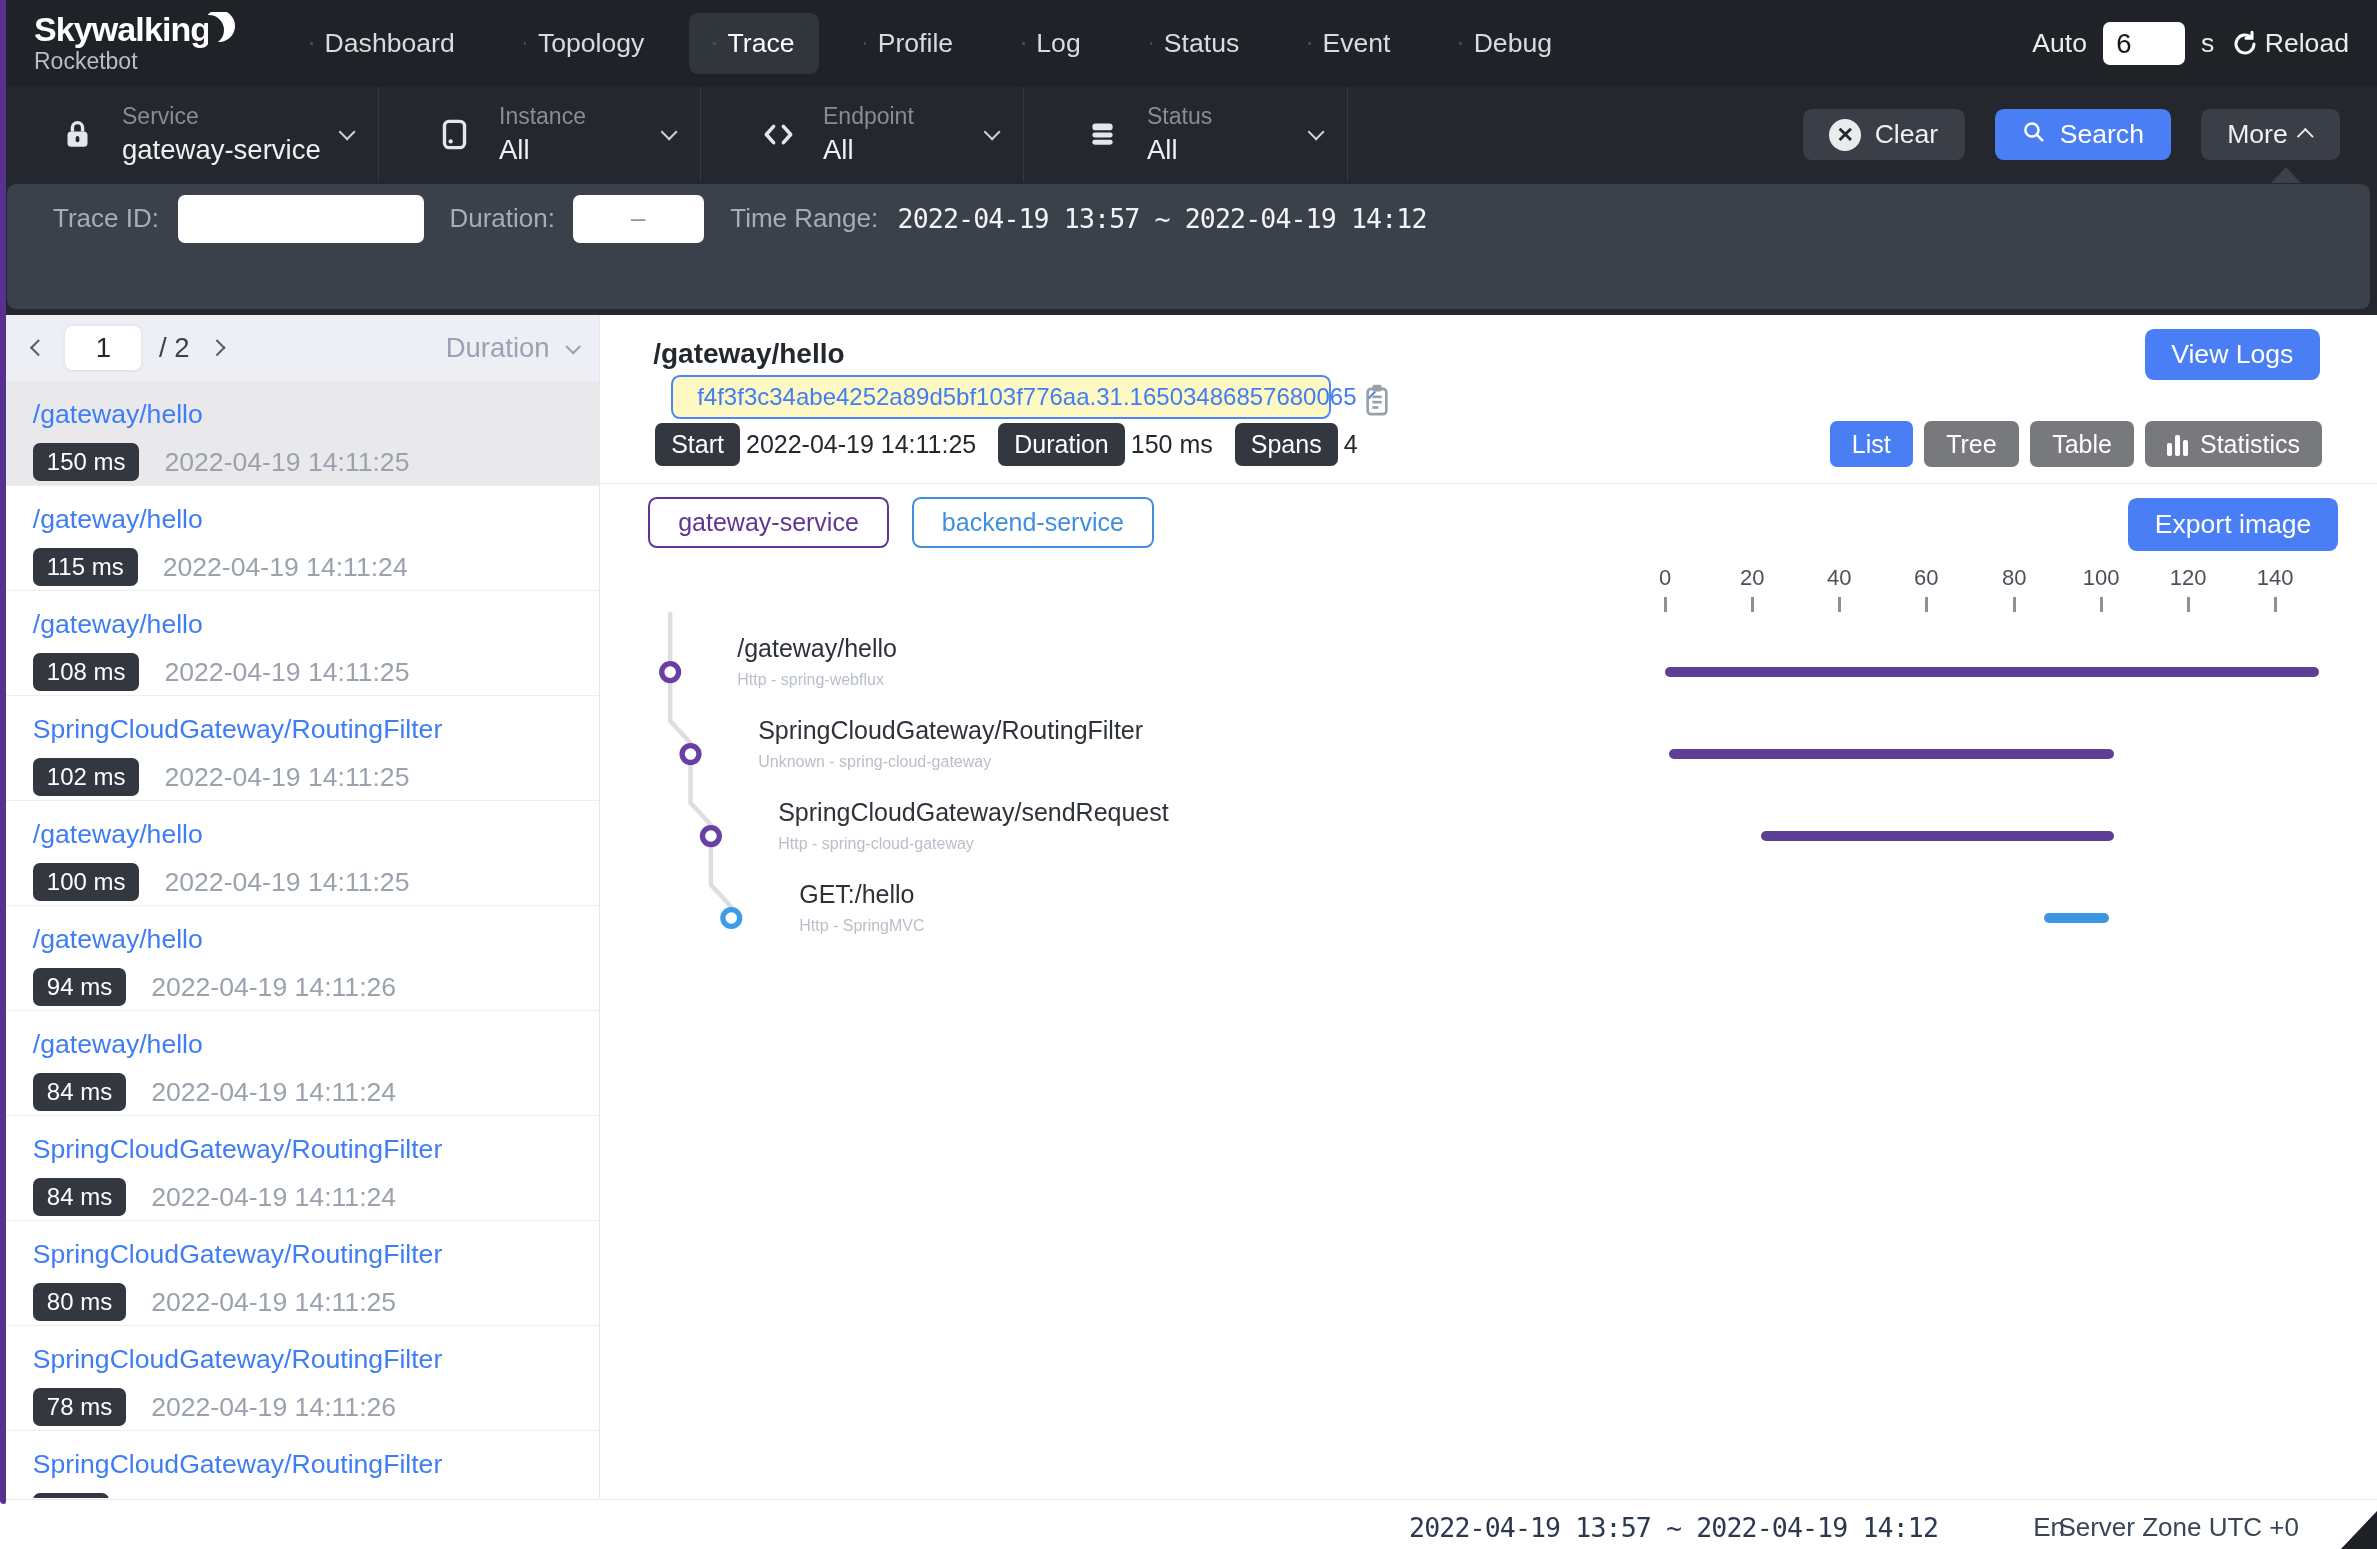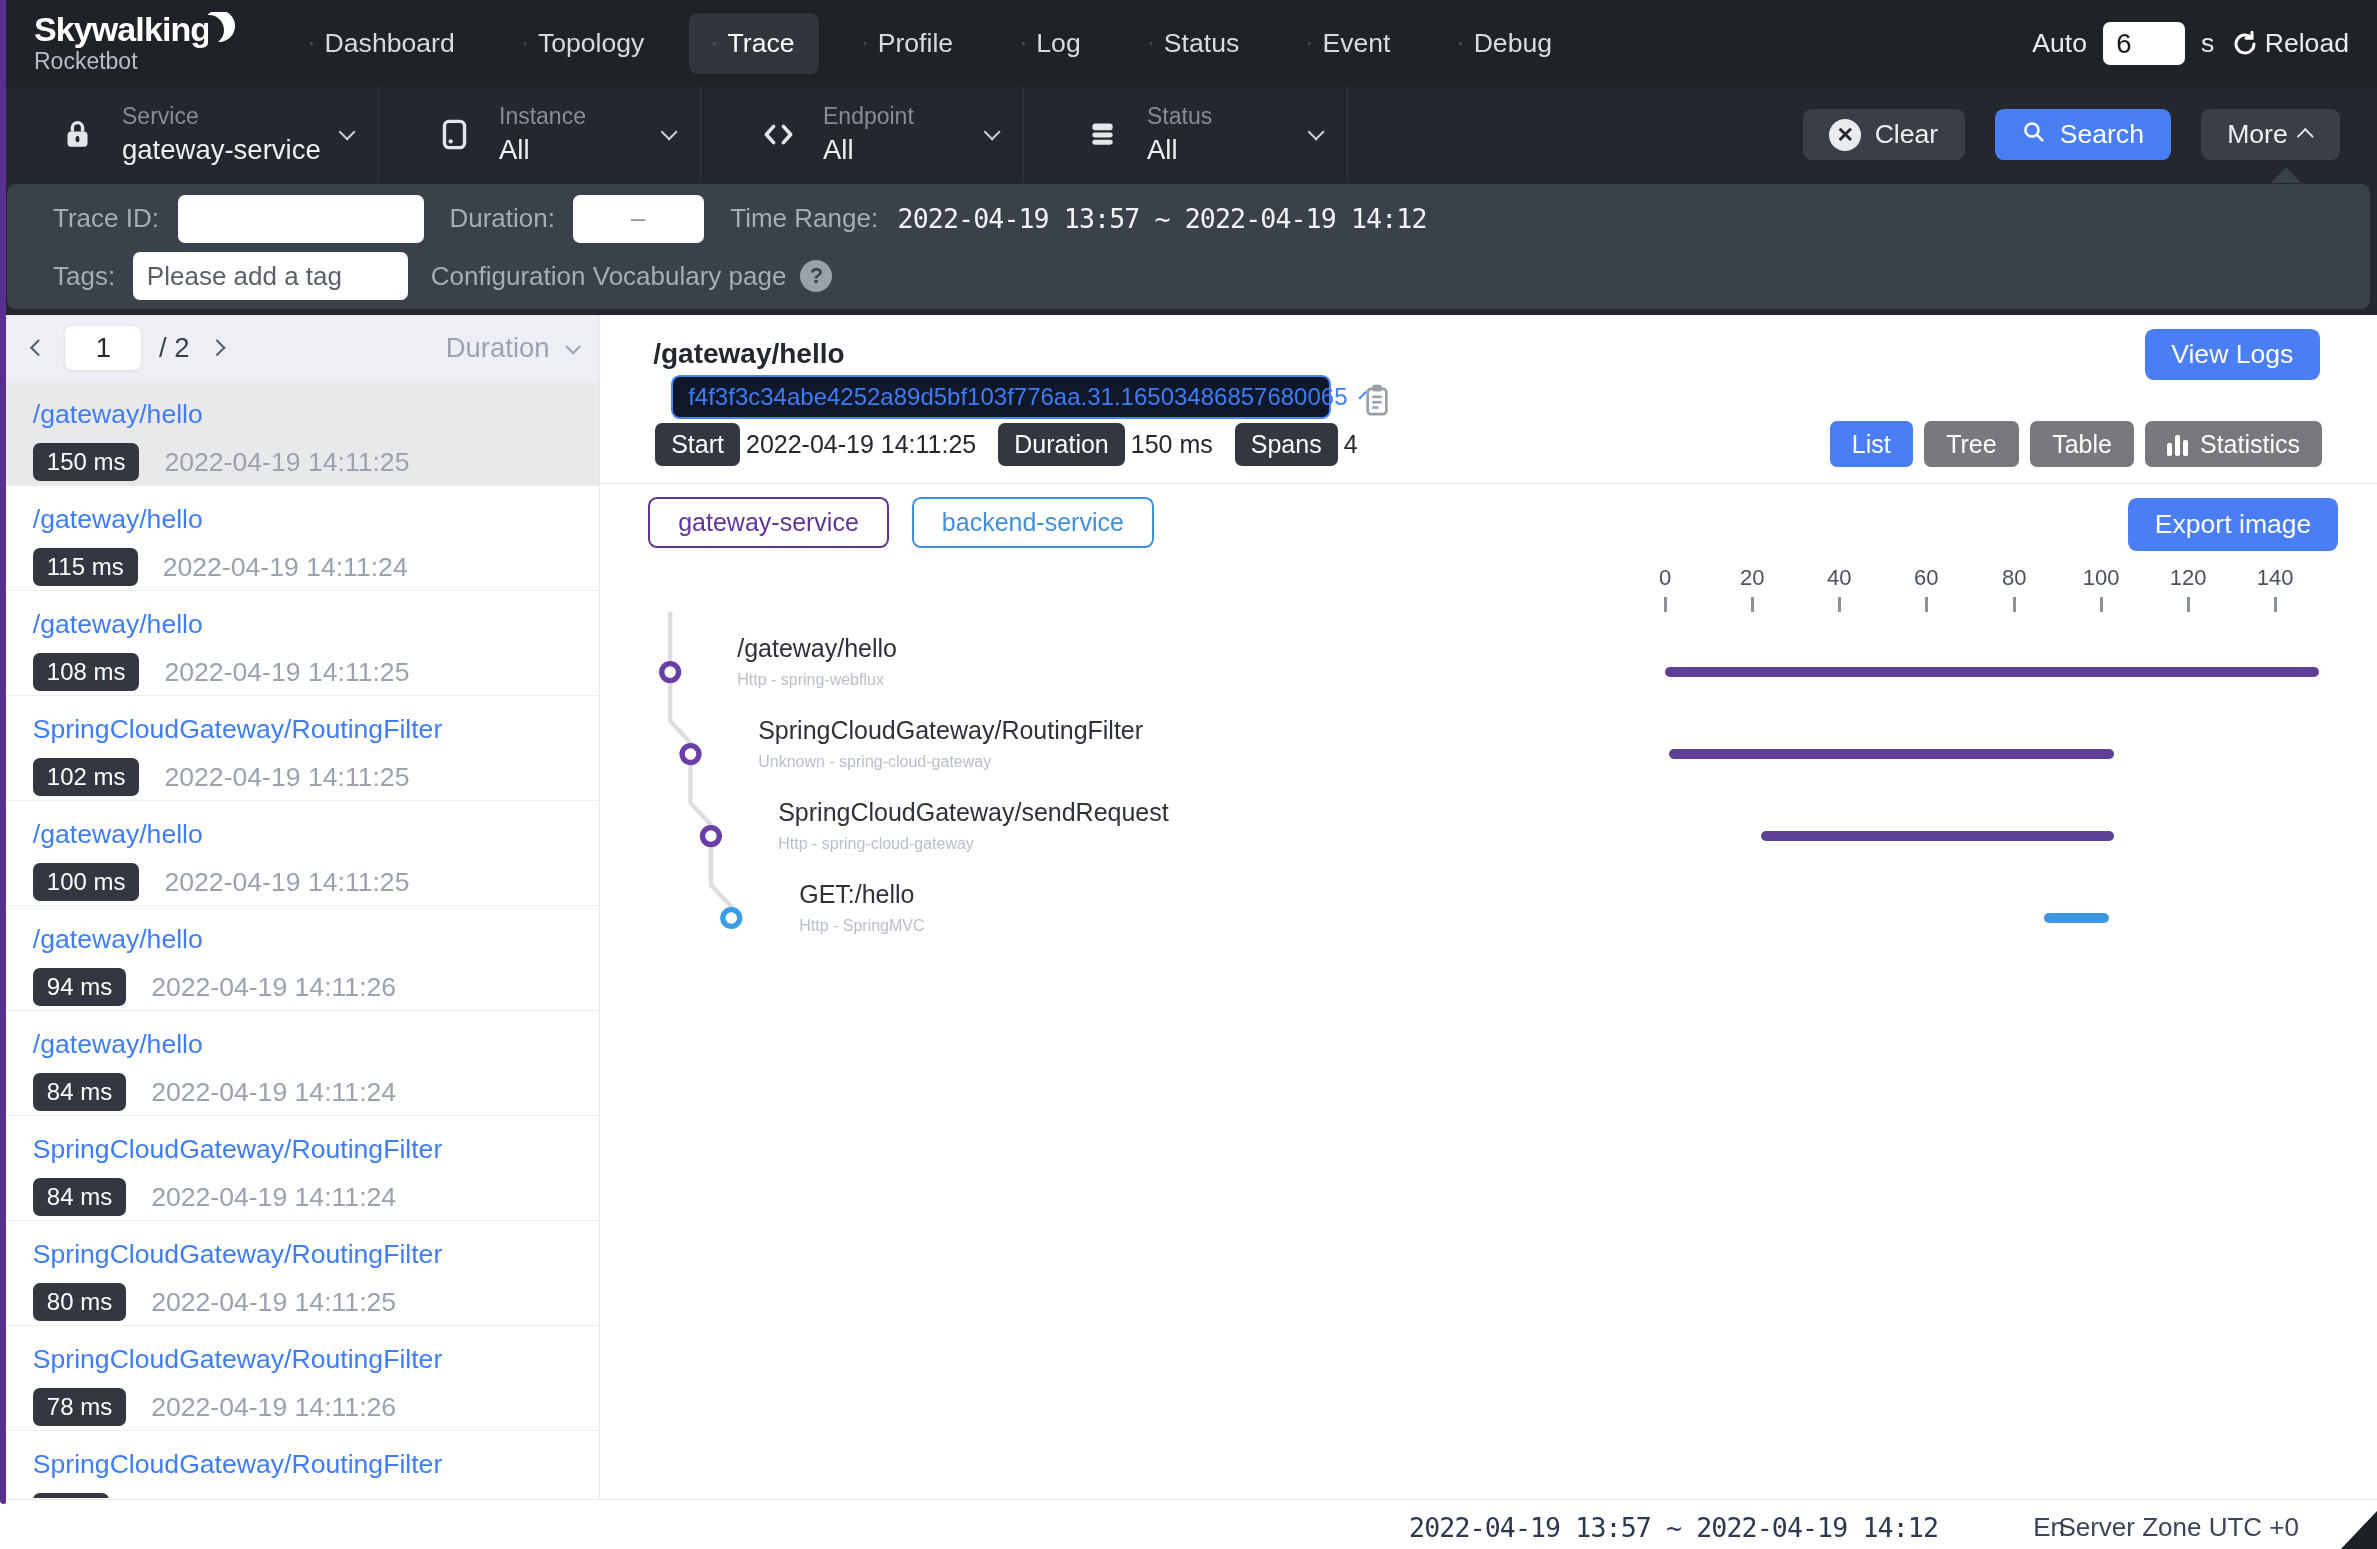--- a/index.html
+++ b/index.html
@@ -112,22 +112,22 @@
   .ti-badge { background:#33373f; color:#ffffff; font-size:24px; border-radius:7px; padding:5.3px 14px;
               min-width:76px; min-height:35px; text-align:center; }
   .ti-time { color:#9aa2ad; font-size:26.6px; }
 
   
   .detail-panel { position:relative; flex:1; background:#ffffff; }
   .detail-title { position:absolute; top:23px; left:53px; font-size:28px; font-weight:700; color:#23272e; }
   .view-logs { position:absolute; top:14px; right:57px; height:51px; border-radius:8.9px; }
 
   .trace-select { position:absolute; top:60px; left:71px; width:660px; height:44px; border:2.7px solid #4a86f7;
-                  border-radius:8.9px; display:flex; align-items:center; padding:0 15px; gap:12.4px;
-                  color:#3f7df5; font-size:24px; background:#0f172a; cursor:pointer; }
+                  border-radius:8.9px; display:flex; align-items:center; padding:0 24px; gap:12.4px;
+                  color:#3f7df5; font-size:24px; background:#fef9c3; cursor:pointer; }
   .trace-select .chev { width:9.8px; height:9.8px; border-color:#4a86f7; border-width:2.7px; margin-left:auto; }
   .copy-icon { position:absolute; top:64px; left:761px; cursor:pointer; }
 
   .badge-row { position:absolute; top:108px; left:55px; display:flex; align-items:center; gap:6px; }
   .kv-badge { background:#33373f; color:#ffffff; border-radius:7px; padding:7px 16px; font-size:25px; }
   .kv-value { color:#23272e; font-size:25px; margin-right:16px; }
 
   .tabs { position:absolute; top:106px; right:55px; display:flex; gap:11.5px; }
   .tab { height:46px; padding:0 22px; border-radius:7px; background:#77797d; color:#ffffff; font-size:25px;
          display:flex; align-items:center; gap:12.4px; border:none; cursor:pointer; }
@@ -309,26 +309,20 @@
   <div class="dark-band"></div>
   <div class="more-notch"></div>
   <div class="more-panel">
     <div class="mp-row r1">
       <span class="mp-label">Trace ID:</span>
       <input class="mp-input trace-id-input" value="" style="">
       <span class="mp-label" style="margin-left:25px;">Duration:</span>
       <input class="mp-input duration-input" placeholder="–" style="">
       <span class="mp-label" style="margin-left:26.6px;">Time Range:</span>
       <span class="mp-mono" style="margin-left:19.5px;">2022-04-19 13:57 ~ 2022-04-19 14:12</span>
-    </div>
-    <div class="mp-row r2">
-      <span class="mp-label">Tags:</span>
-      <input class="mp-input tags-input" placeholder="Please add a tag" style="">
-      <span class="mp-label" style="margin-left:23px;">Configuration Vocabulary page</span>
-      <span class="help-icon">?</span>
     </div>
   </div>
 
   <div class="content">
 
     <aside class="list-panel">
       <div class="list-header">
         <button class="pg-btn">
           <span class="chev left"></span>
         </button>

